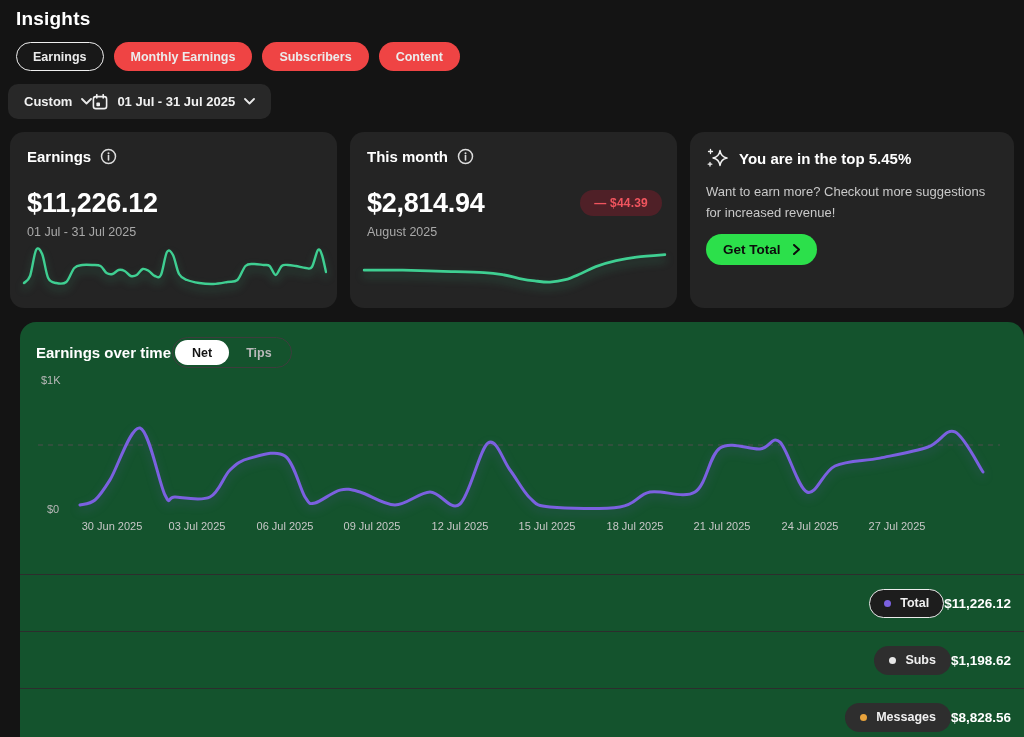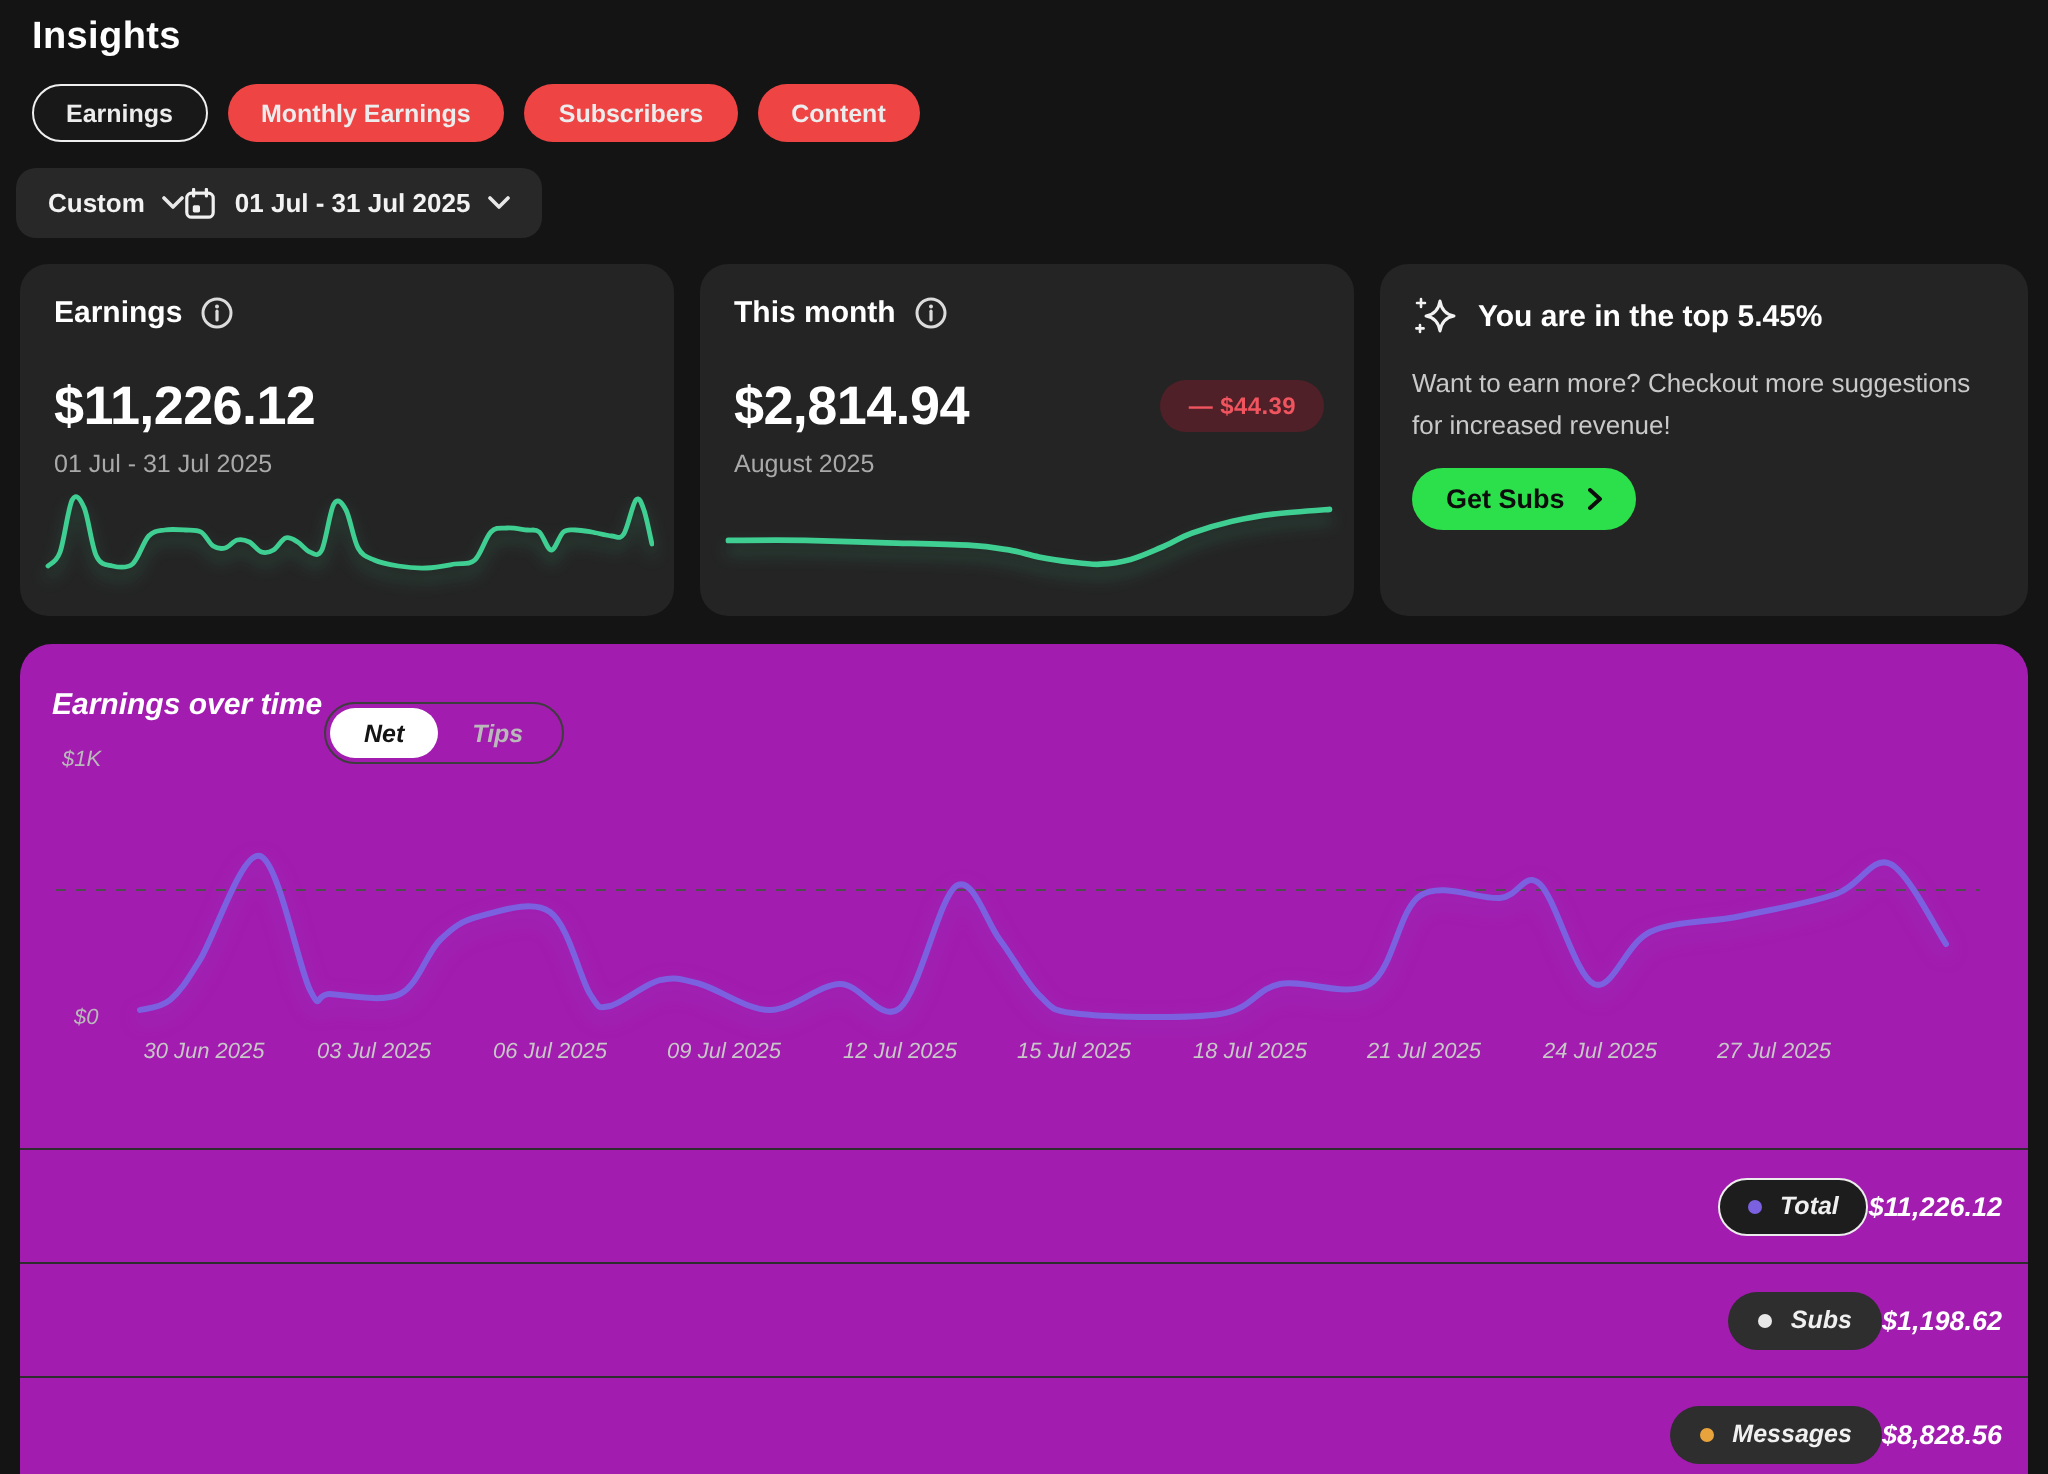--- a/index.html
+++ b/index.html
@@ -51,27 +51,27 @@
   .tips-body { position:absolute; left:16px; top:50px; width:296px; font-size:13px; color:#c9c9c9; line-height:1.6; }
   .tips-button {
     position:absolute; left:16px; top:102px; height:31px; border-radius:17px;
     background:#2ce04b; color:#0c0c0c; font-size:13.5px; font-weight:bold;
     display:flex; align-items:center; gap:12px; padding:0 17px; border:none; cursor:pointer;
   }
   .sparkle-icon { width:23px; height:23px; display:block; }
 
   
   .chart-card {
-    position:absolute; left:10px; top:322px; width:1004px; height:415px;
-    background:#a21caf; border-radius:16px 16px 0 0;font-style:italic;
+    position:absolute; left:20px; top:322px; width:1004px; height:415px;
+    background:#14532d; border-radius:16px 16px 0 0;
   }
   .chart-title { position:absolute; left:16px; top:22px; font-size:15px; font-weight:bold; }
   .net-gross-toggle {
     position:absolute; left:152px; top:15px; height:31px; border:1px solid #3d3d3d;
-    border-radius:16px; display:flex; align-items:center; padding:2px; background:transparent;margin-top:14px;
+    border-radius:16px; display:flex; align-items:center; padding:2px; background:transparent;
   }
   .toggle-opt { height:25px; padding:0 17px; display:flex; align-items:center; font-size:12.5px; font-weight:bold; border-radius:13px; cursor:pointer; color:#b9b9b9; }
   .toggle-opt.selected { background:#ffffff; color:#141414; }
   .y-label { position:absolute; font-size:11px; color:#b9b9b9; }
   .y-label-top { left:21px; top:52px; }
   .y-label-bottom { left:27px; top:181px; }
   .main-chart-svg { position:absolute; left:14px; top:48px; width:976px; height:150px; }
   .x-ticks { position:absolute; left:14px; top:198px; width:976px; height:14px; }
   .x-tick { position:absolute; top:0; transform:translateX(-50%); font-size:11px; color:#c7c7c7; white-space:nowrap; }
 
@@ -161,21 +161,21 @@
   <div class="tips-title-row">
     <svg class="sparkle-icon" viewBox="0 0 23 23">
       <path d="M14,3.5 C14.7,8 17,10.3 21,11 C17,11.7 14.7,14 14,18.5 C13.3,14 11,11.7 7,11 C11,10.3 13.3,8 14,3.5 Z" fill="none" stroke="#f2f2f2" stroke-width="1.5" stroke-linejoin="round"></path>
       <path d="M4.5,2.5 L4.5,6.5 M2.5,4.5 L6.5,4.5" stroke="#f2f2f2" stroke-width="1.3" stroke-linecap="round"></path>
       <path d="M4,15.5 L4,19 M2.2,17.2 L5.8,17.2" stroke="#f2f2f2" stroke-width="1.3" stroke-linecap="round"></path>
     </svg>
     <span class="tips-title">You are in the top 5.45%</span>
   </div>
   <div class="tips-body">Want to earn more? Checkout more suggestions for increased revenue!</div>
   <button class="tips-button">
-    <span>Get Subs</span>
+    <span>Get Total</span>
     <svg width="7" height="11" viewBox="0 0 7 11">
         <polyline points="1,1 6,5.5 1,10" fill="none" stroke="#0c0c0c" stroke-width="2" stroke-linecap="round" stroke-linejoin="round"></polyline>
       </svg>
   </button>
 </div>
 
 <div class="chart-card">
   <div class="chart-title">Earnings over time</div>
 
   <div class="net-gross-toggle">

